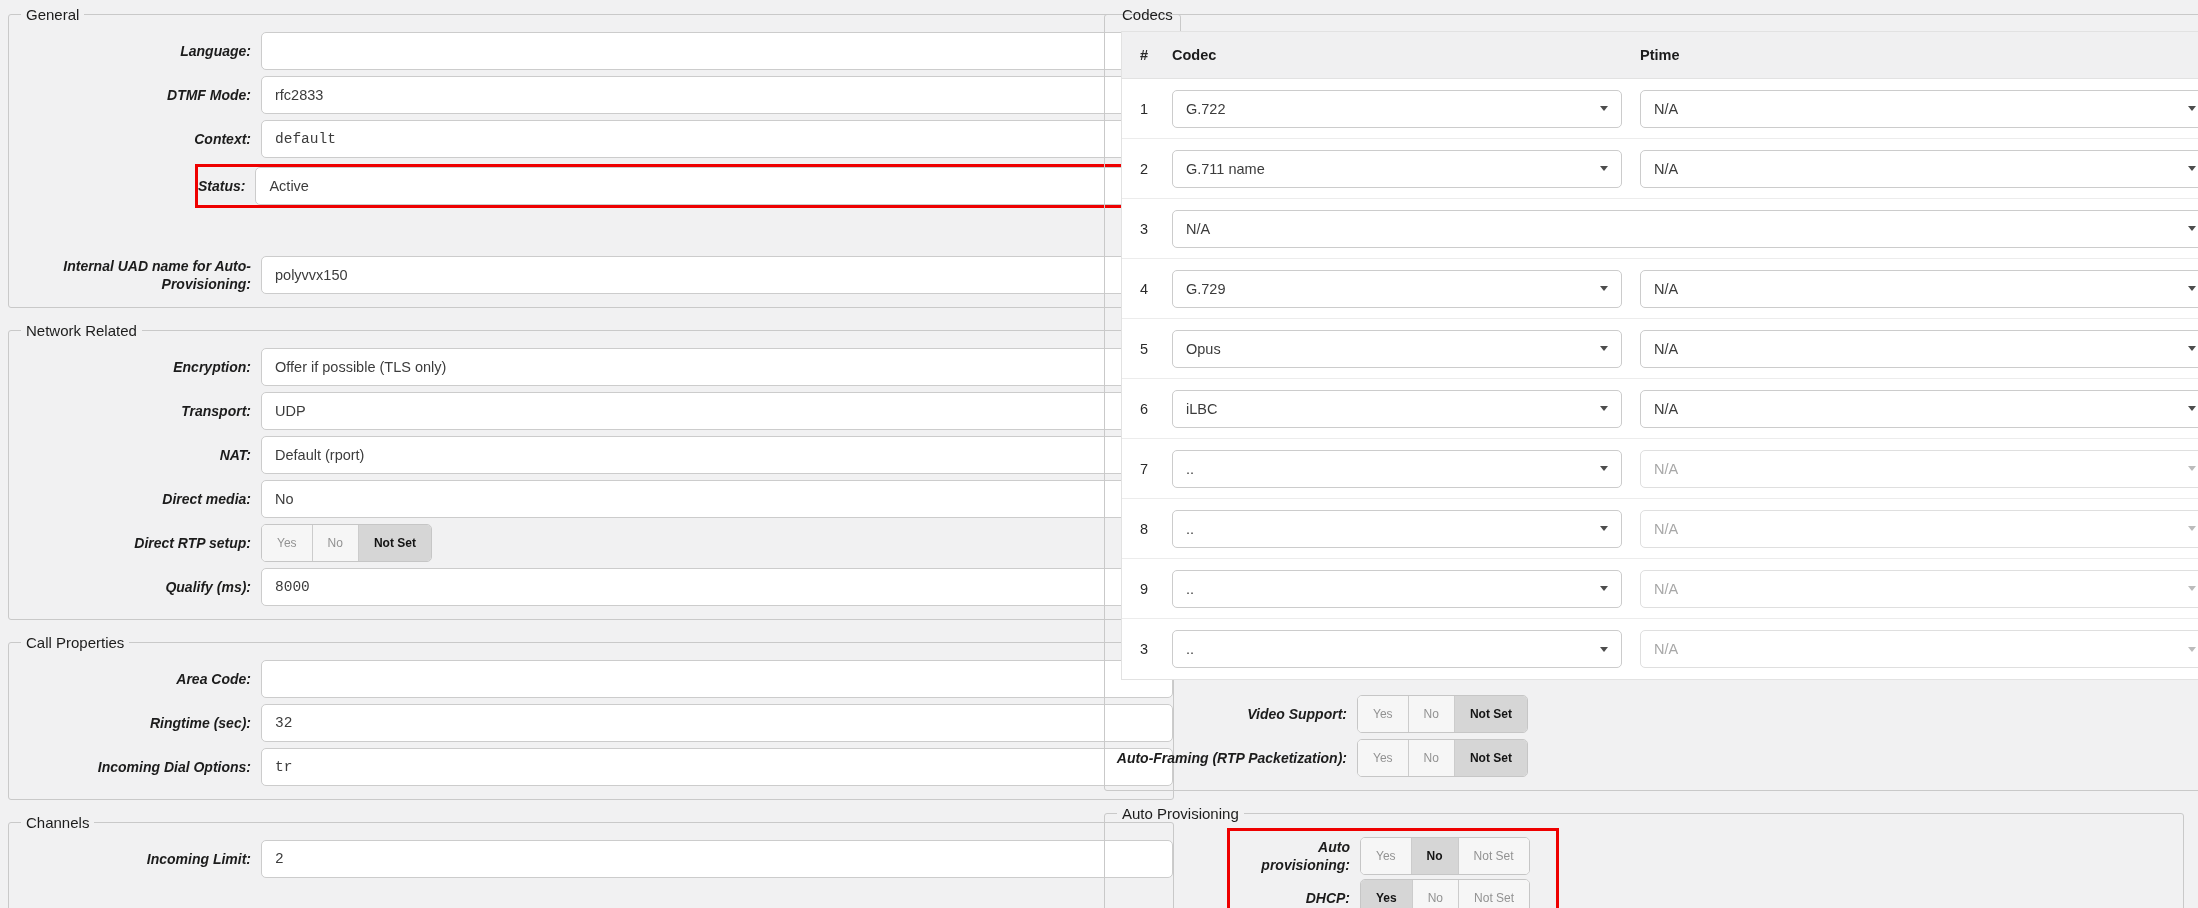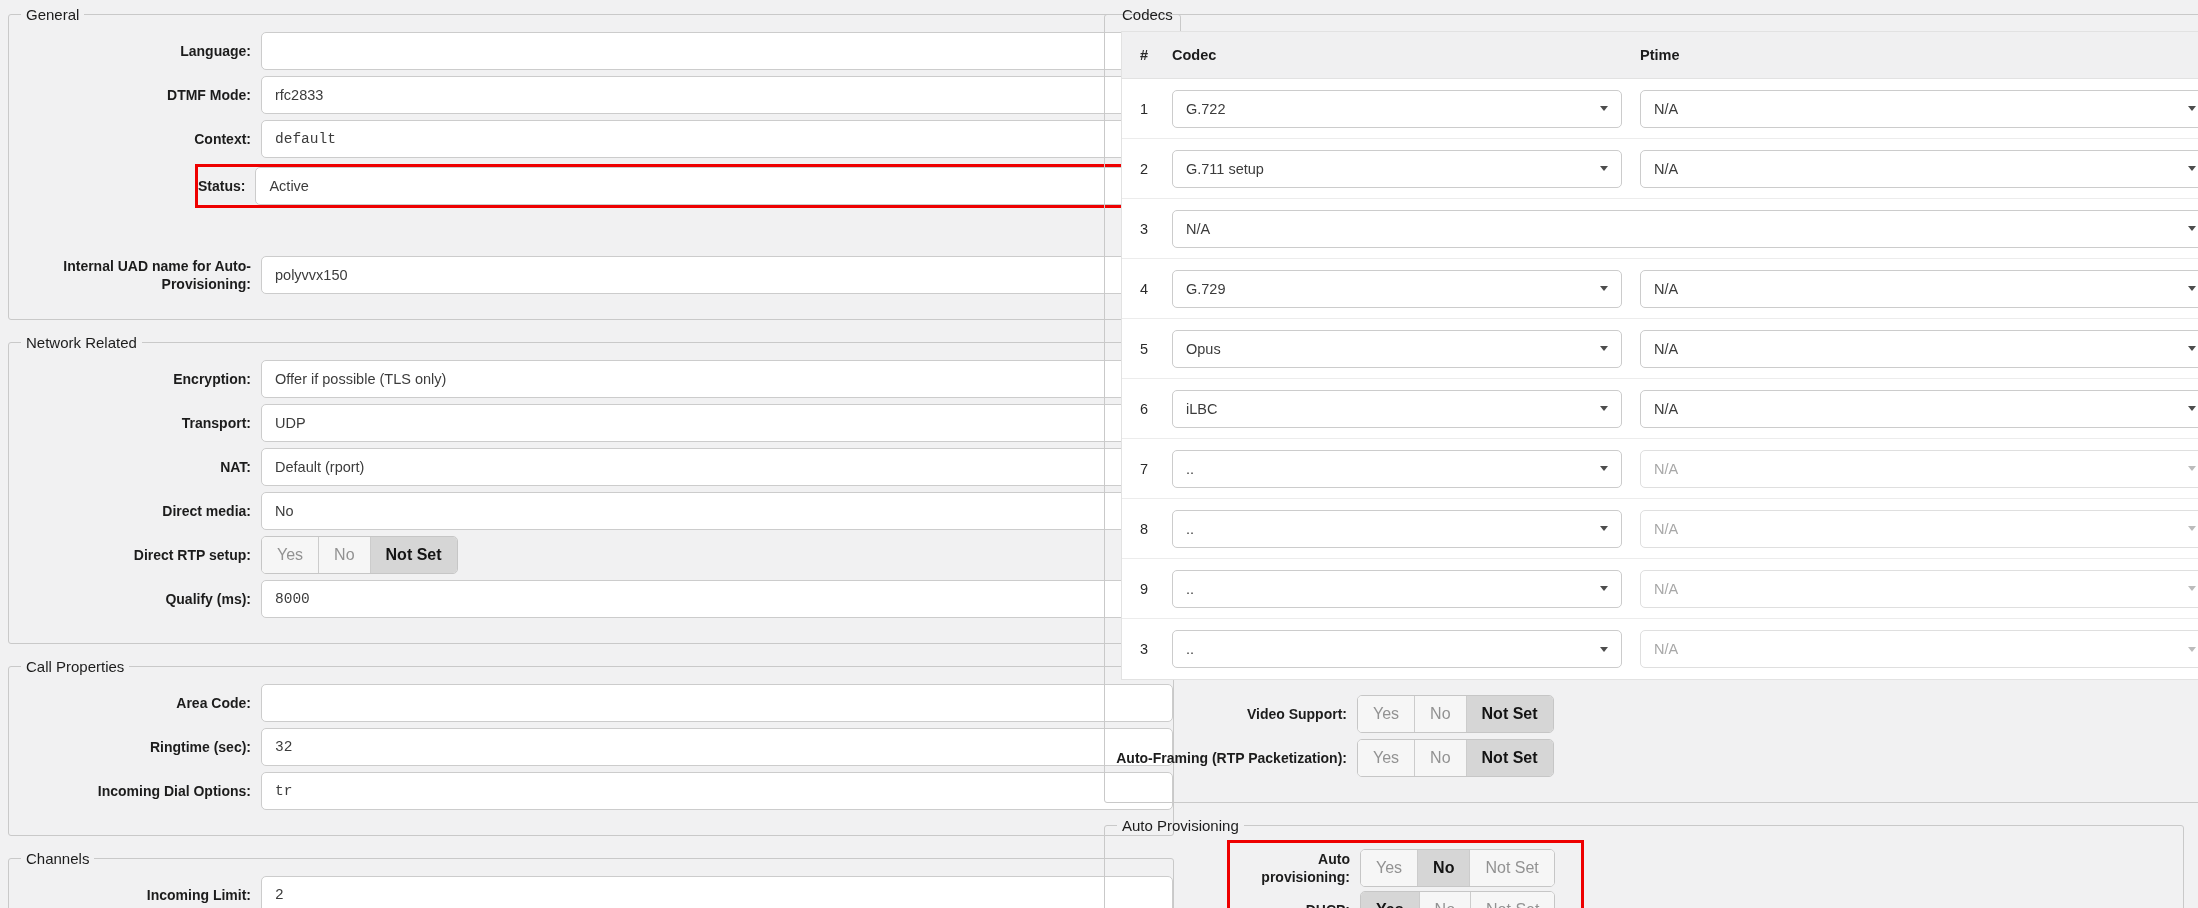--- a/index.html
+++ b/index.html
@@ -11,39 +11,40 @@
     color:#1c1c1c;
     position:relative;
   }
   .col-left  { position:absolute; left:8px;    top:6px; width:1084px; }
   .col-right { position:absolute; left:1104px; top:6px; width:1080px; }
 
   fieldset {
     border:1px solid #c9c9c9;
     border-radius:3px;
     margin:0 0 14px 0;
-    padding:6px 0 22px 0;
+    padding:6px 0 10px 0;
     background:transparent;
   }
   legend {
     margin-left:12px;
     padding:0 5px;
     font-size:15px;
     color:#1c1c1c;
   }
 
   .frow { display:flex; align-items:center; min-height:44px; }
   .flabel {
     flex:0 0 252px;
     text-align:right;
     padding-right:10px;
     font-weight:700;
     font-size:14px;
     color:#1c1c1c;
     line-height:1.3;
+    font-style:italic;
   }
   .ctrl { width:912px; position:relative; }
 
   .tinput, .select {
     width:100%;
     height:38px;
     background:#fff;
     border:1px solid #ccc;
     border-radius:5px;
     font-family:"Liberation Sans", sans-serif;
@@ -69,21 +70,21 @@
     display:inline-flex;
     border:1px solid #c6c6c6;
     border-radius:5px;
     overflow:hidden;
     height:38px;
     background:#f6f6f6;
   }
   .seg {
     display:flex; align-items:center; justify-content:center;
     padding:0 15px;
-    font-size:16px;
+    font-size:12px;
     color:#929292;
     background:#f6f6f6;
     border-right:1px solid #ccc;
     cursor:default;
     white-space:nowrap;
   }
   .seg:last-child { border-right:none; }
   .seg.sel { background:#d6d6d6; color:#141414; font-weight:700; }
 
   
@@ -303,21 +304,21 @@
               <span>N/A</span>
               <span class="caret"></span>
             </div>
           </div>
       </div>
 
       <div class="crow">
         <div class="cc-num">2</div>
         <div class="cc-codec">
             <div class="select">
-              <span>G.711 setup</span>
+              <span>G.711 name</span>
               <span class="caret"></span>
             </div>
           </div>
         <div class="cc-ptime">
             <div class="select">
               <span>N/A</span>
               <span class="caret"></span>
             </div>
           </div>
       </div>

